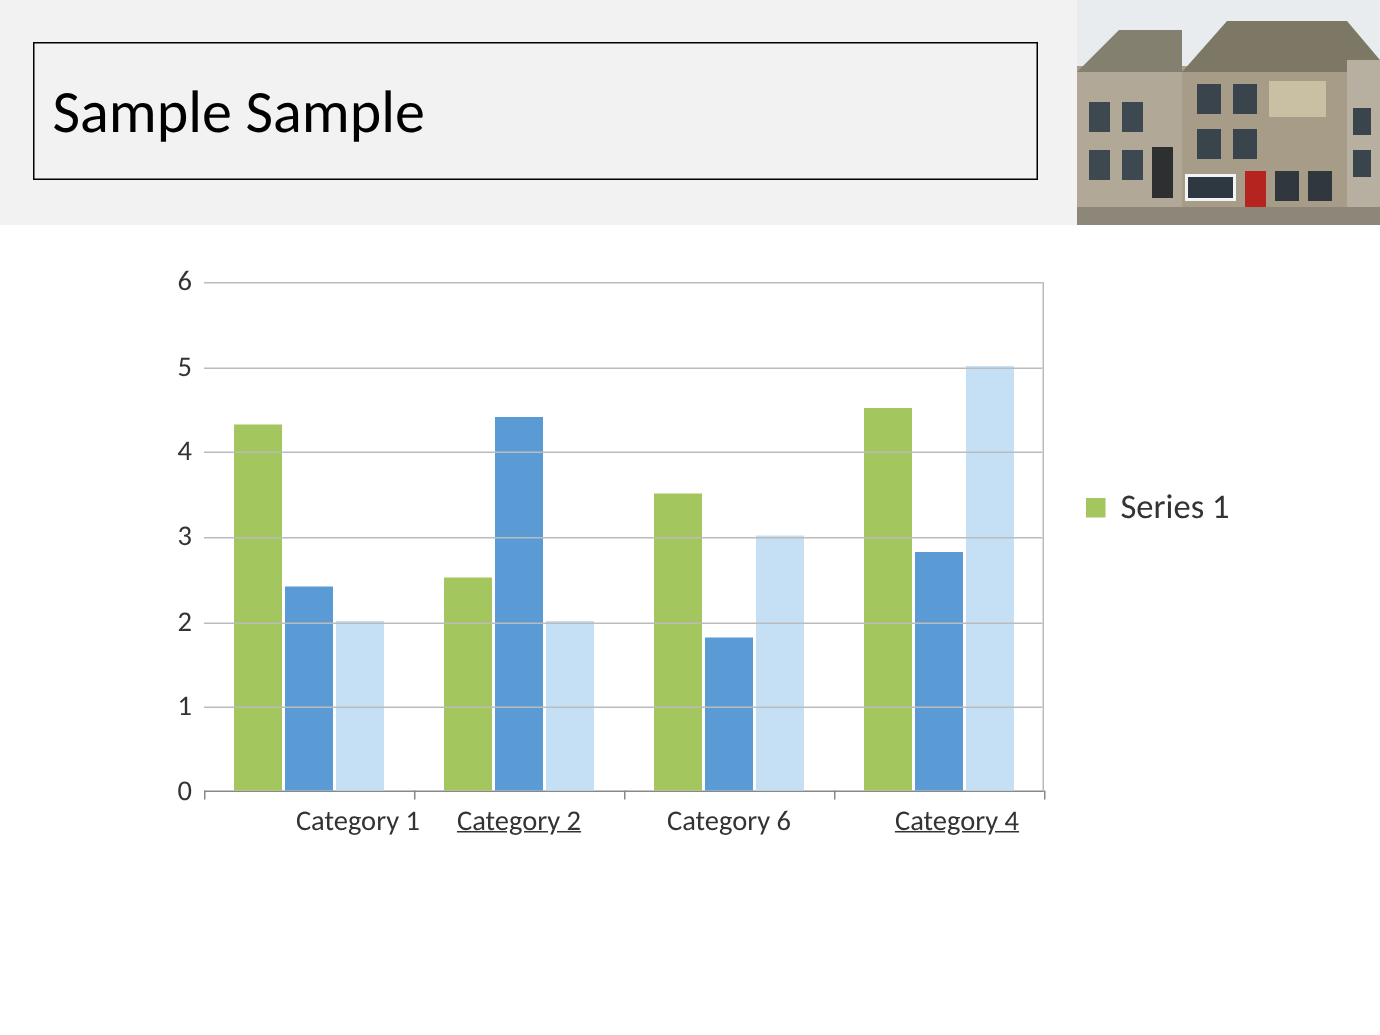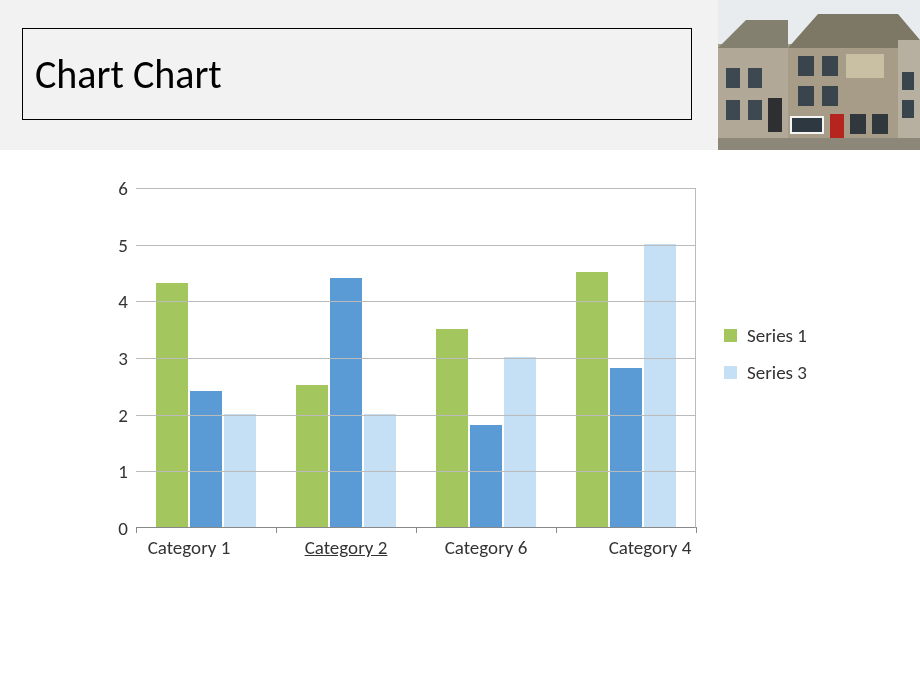--- a/index.html
+++ b/index.html
@@ -101,37 +101,37 @@
   .legend {
     position: absolute;
     top: 146px;
     left: 640px;
     width: 130px;
   }
   .legend-row {
     display: flex;
     align-items: center;
     margin-bottom: 14px;
-    font-size: 19px;
+    font-size: 23px;
     color: #333;
   }
   .swatch {
     width: 13px;
     height: 13px;
     margin-right: 10px;
     flex-shrink: 0;
   }
 </style>
 </head>
 <body>
 
 <div class="header-band"></div>
 
 <div class="title-box">
-  <h1>Chart Chart</h1>
+  <h1>Sample Sample</h1>
 </div>
 
 <div class="photo">
   <svg width="202" height="150" viewBox="0 0 202 150">
     <rect x="0" y="0" width="202" height="44" fill="#e8ecef"></rect>
     <rect x="0" y="44" width="202" height="106" fill="#a79d8a"></rect>
     <polygon points="0,48 28,20 70,20 70,48" fill="#83806f"></polygon>
     <polygon points="70,48 100,14 180,14 202,40 202,48" fill="#7d7866"></polygon>
     <rect x="0" y="48" width="70" height="102" fill="#b1a898"></rect>
     <rect x="70" y="48" width="110" height="102" fill="#a69c88"></rect>
@@ -188,28 +188,24 @@
       <div class="gridline" style="top: 113.333px;"></div>
       <div class="gridline" style="top: 56.6667px;"></div>
       <div class="gridline" style="top: 0px;"></div>
       <div class="tickmark" style="left: 139.5px;"></div>
       <div class="tickmark" style="left: 0px;"></div>
       <div class="tickmark" style="left: 279.5px;"></div>
       <div class="tickmark" style="left: 419.5px;"></div>
       <div class="tickmark" style="left: 559.5px;"></div>
     </div>
   <div id="xcats">
-      <div class="xcat" style="left: 35px; width: 140px;">Category 1</div>
+      <div class="xcat" style="left: 56px; width: 140px; text-align: right;">Category 1</div>
       <div class="xcat" style="left: 192px; width: 140px; text-decoration: underline;">Category 2</div>
       <div class="xcat" style="left: 332px; width: 140px;">Category 6</div>
-      <div class="xcat" style="left: 496px; width: 140px;">Category 4</div>
+      <div class="xcat" style="left: 484px; width: 140px; text-decoration: underline;">Category 4</div>
     </div>
   <div class="legend" id="legend">
       <div class="legend-row">
         <div class="swatch" style="background: rgb(164, 198, 94);"></div>
         <span>Series 1</span>
       </div>
-      <div class="legend-row">
-        <div class="swatch" style="background: rgb(197, 224, 245);"></div>
-        <span>Series 3</span>
-      </div>
     </div>
 </div>
 
 </body></html>

